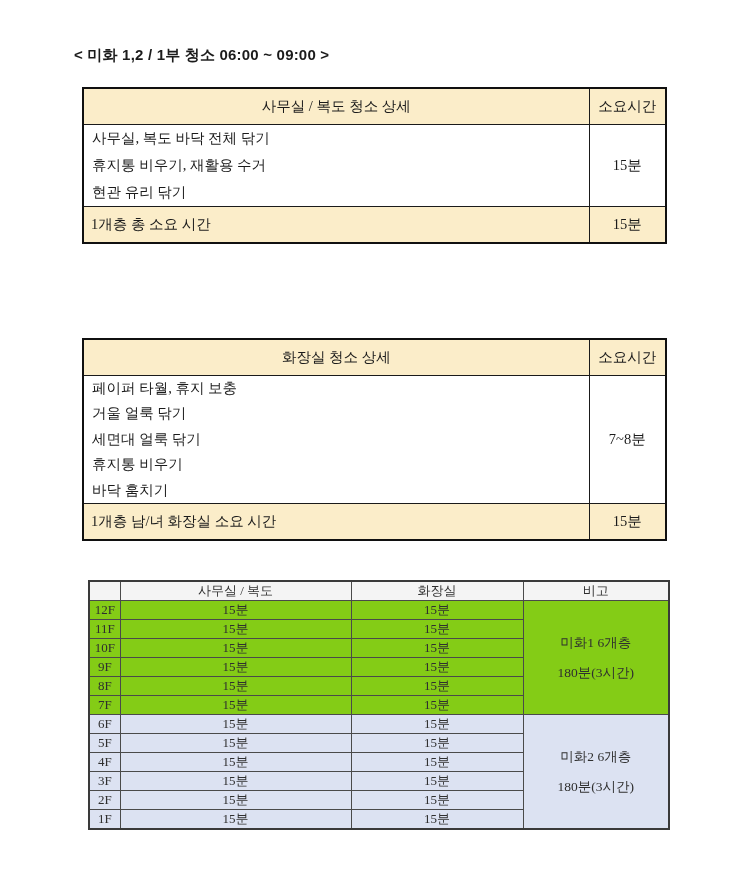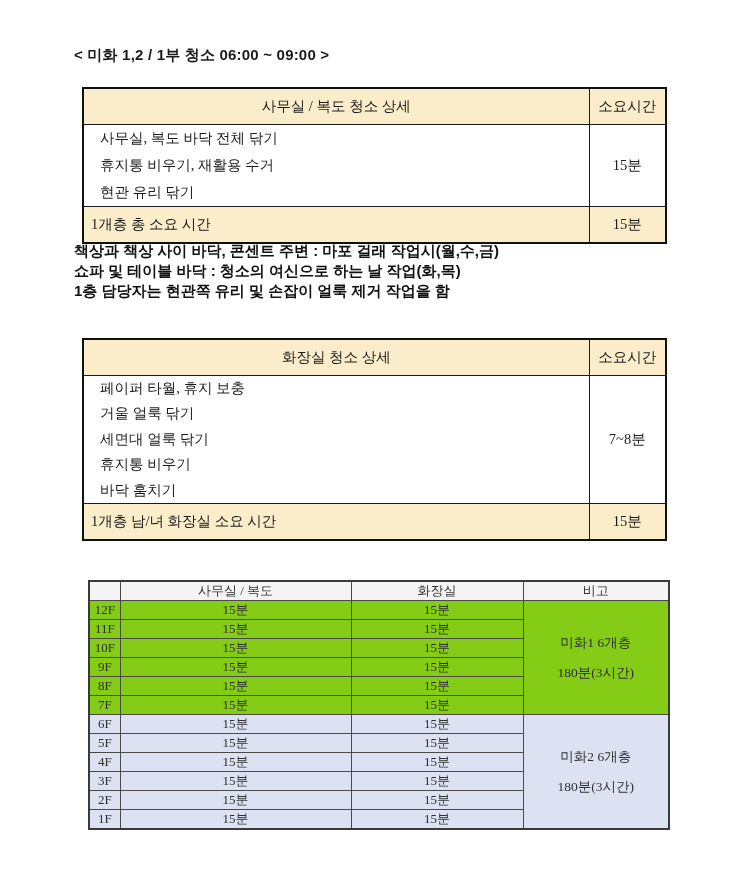--- a/index.html
+++ b/index.html
@@ -14,21 +14,21 @@
   }
   table { position:absolute; border-collapse:collapse; table-layout:fixed; }
 
   
   .t-main { left:82px; width:583px; border:2px solid #101010; }
   .t-main td { border:1.5px solid #1a1a1a; padding:8px; font-size:14.5px; vertical-align:middle; }
   .cream { background:#FBEDC9; }
   .center { text-align:center; }
   .lpad { padding-left:7px !important;margin-top:20px; }
   .taskcell { padding:0 !important; }
-  .taskline { padding-left:16px; white-space:nowrap; }
+  .taskline { padding-left:8px; white-space:nowrap; }
   #office-table  { top:87px; }
   #office-table  .taskline { line-height:27px; height:27px; }
   #restroom-table { top:338px; }
   #restroom-table .taskline { line-height:25.4px; height:25.4px; }
 
   
   .notes {
     position:absolute; left:74px; top:241px;
     font-family:"Liberation Sans", sans-serif; font-weight:bold;
     font-size:15px; line-height:20px; white-space:nowrap; color:#111;
@@ -68,25 +68,20 @@
         </td>
         <td class="center">15분</td>
       </tr>
       <tr style="height:26px">
         <td class="cream lpad">1개층 총 소요 시간</td>
         <td class="cream center">15분</td>
       </tr>
     </tbody>
   </table>
 
-  <div class="notes">
-    <div>책상과 책상 사이 바닥, 콘센트 주변 : 마포 걸래 작업시(월,수,금)</div>
-    <div>쇼파 및 테이블 바닥 : 청소의 여신으로 하는 날 작업(화,목)</div>
-    <div>1층 담당자는 현관쪽 유리 및 손잡이 얼룩 제거 작업을 함</div>
-  </div>
 
   <table id="restroom-table" class="t-main">
     <colgroup>
         <col style="width:506px">
         <col style="width:77px">
       </colgroup>
     <tbody>
       <tr style="height:29px">
         <td class="cream center">화장실 청소 상세</td>
         <td class="cream center">소요시간</td>

